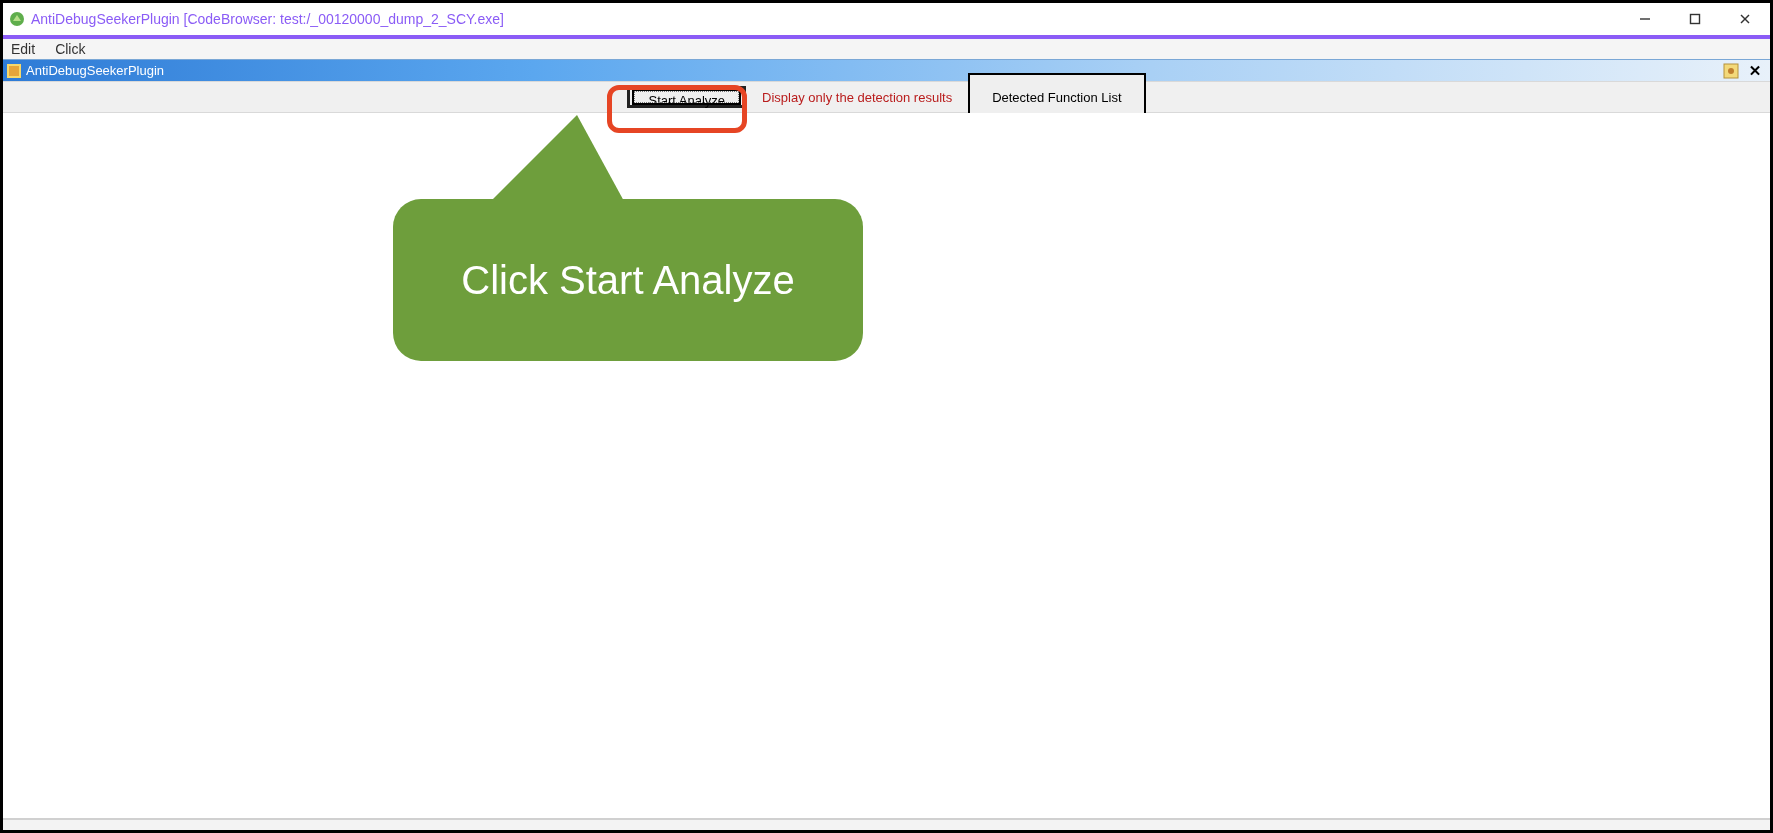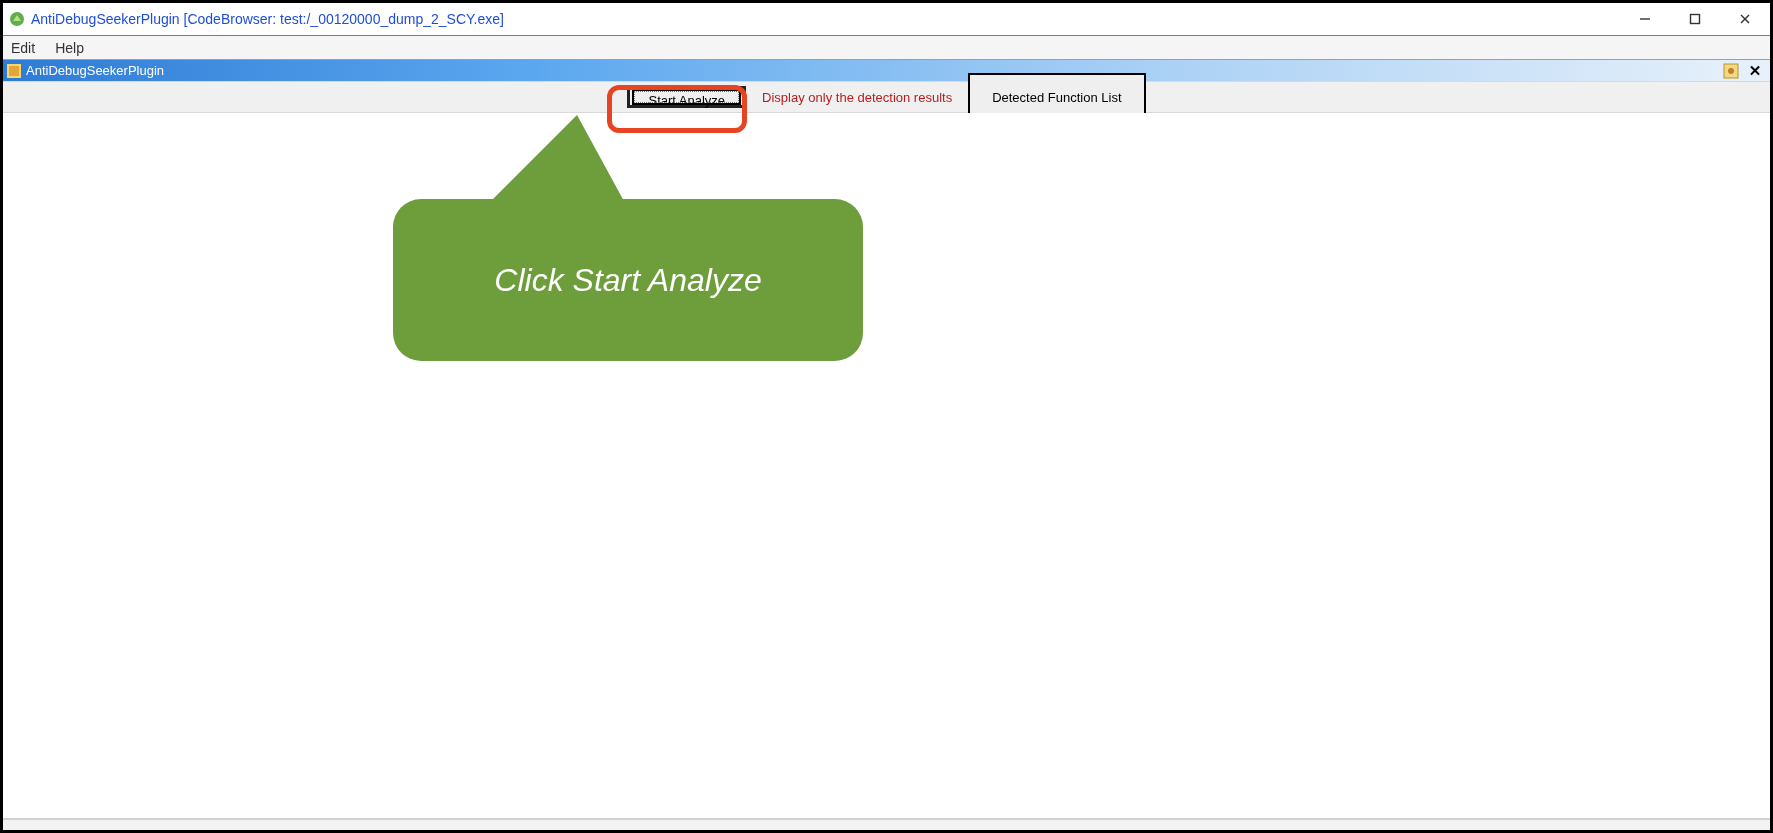--- a/index.html
+++ b/index.html
@@ -27,21 +27,21 @@
     padding-left: 6px;
   }
   .title-bar-icon {
     width: 16px; height: 16px;
     margin-right: 6px;
     display: inline-flex; align-items:center; justify-content:center;
   }
   .title-text {
     flex: 1;
     font-size: 14px;
-    color: #1d4ed8;
+    color: #8b5cf6;
   }
   .window-controls {
     display: flex;
     height: 100%;
   }
   .window-controls .ctrl {
     width: 50px;
     height: 100%;
     display: flex;
     align-items: center;
@@ -50,21 +50,21 @@
     color: #444;
     cursor: default;
   }
   .window-controls .ctrl svg { width: 12px; height: 12px; }
   
   .menu-bar {
     height: 24px;
     display: flex;
     align-items: center;
     background: #f5f5f5;
-    border-top: 1px solid #8b5cf6;
+    border-top: 4px solid #8b5cf6;
     padding-left: 4px;
     gap: 12px;
     font-size: 14px;
     color: #333;
   }
   .menu-item { padding: 2px 4px; cursor: default; }
   
   .plugin-header {
     height: 22px;
     background: linear-gradient(to right, #2e7bd6 0%, #5ba7ef 30%, #a9d0f5 65%, #e8f1fa 100%);
@@ -140,26 +140,25 @@
   
   .callout {
     position: absolute;
     left: 390px;
     top: 196px;
     width: 470px;
     height: 162px;
     background: #6e9e3c;
     border-radius: 28px;
     color: #fff;
-    font-size: 32px;
+    font-size: 40px;
     display:flex;
     align-items:center;
     justify-content:center;
     font-family: "Segoe UI", sans-serif;
-    font-style: italic;
   }
   .callout-pointer {
     position: absolute;
     left: 524px;
     top: 112px;
     width: 0; height: 0;
   }
   .callout-pointer svg { position:absolute; left:-70px; top:0; }
 </style>
 </head>
@@ -190,21 +189,21 @@
         <svg viewBox="0 0 12 12">
             <line x1="2" y1="2" x2="10" y2="10" stroke="#333" stroke-width="1.4"></line>
             <line x1="10" y1="2" x2="2" y2="10" stroke="#333" stroke-width="1.4"></line>
           </svg>
       </div>
     </div>
   </div>
 
   <div class="menu-bar">
     <span class="menu-item">Edit</span>
-    <span class="menu-item">Help</span>
+    <span class="menu-item">Click</span>
   </div>
 
   <div class="plugin-header">
     <span class="hdr-icon">
       <svg viewBox="0 0 14 14">
           <rect width="14" height="14" fill="#f6d86b"></rect>
           <rect x="2" y="2" width="10" height="10" fill="#e6a53a"></rect>
         </svg>
     </span>
     <span class="hdr-title">AntiDebugSeekerPlugin</span>

